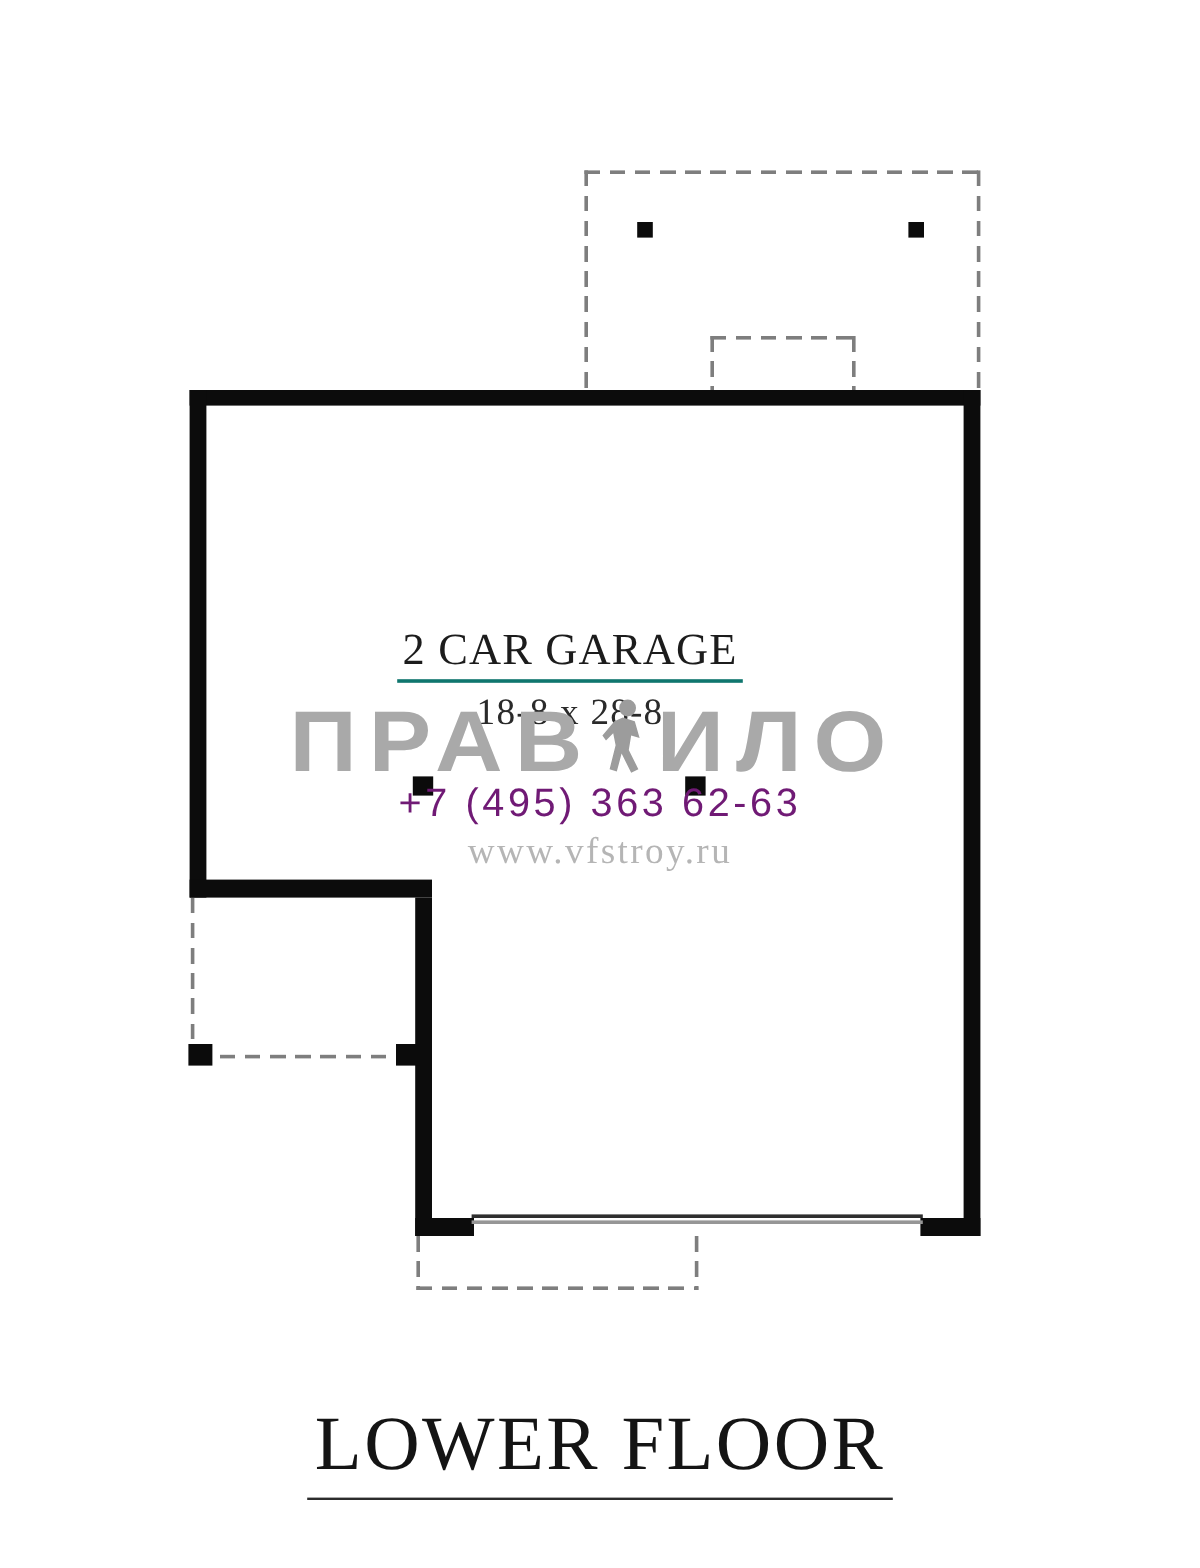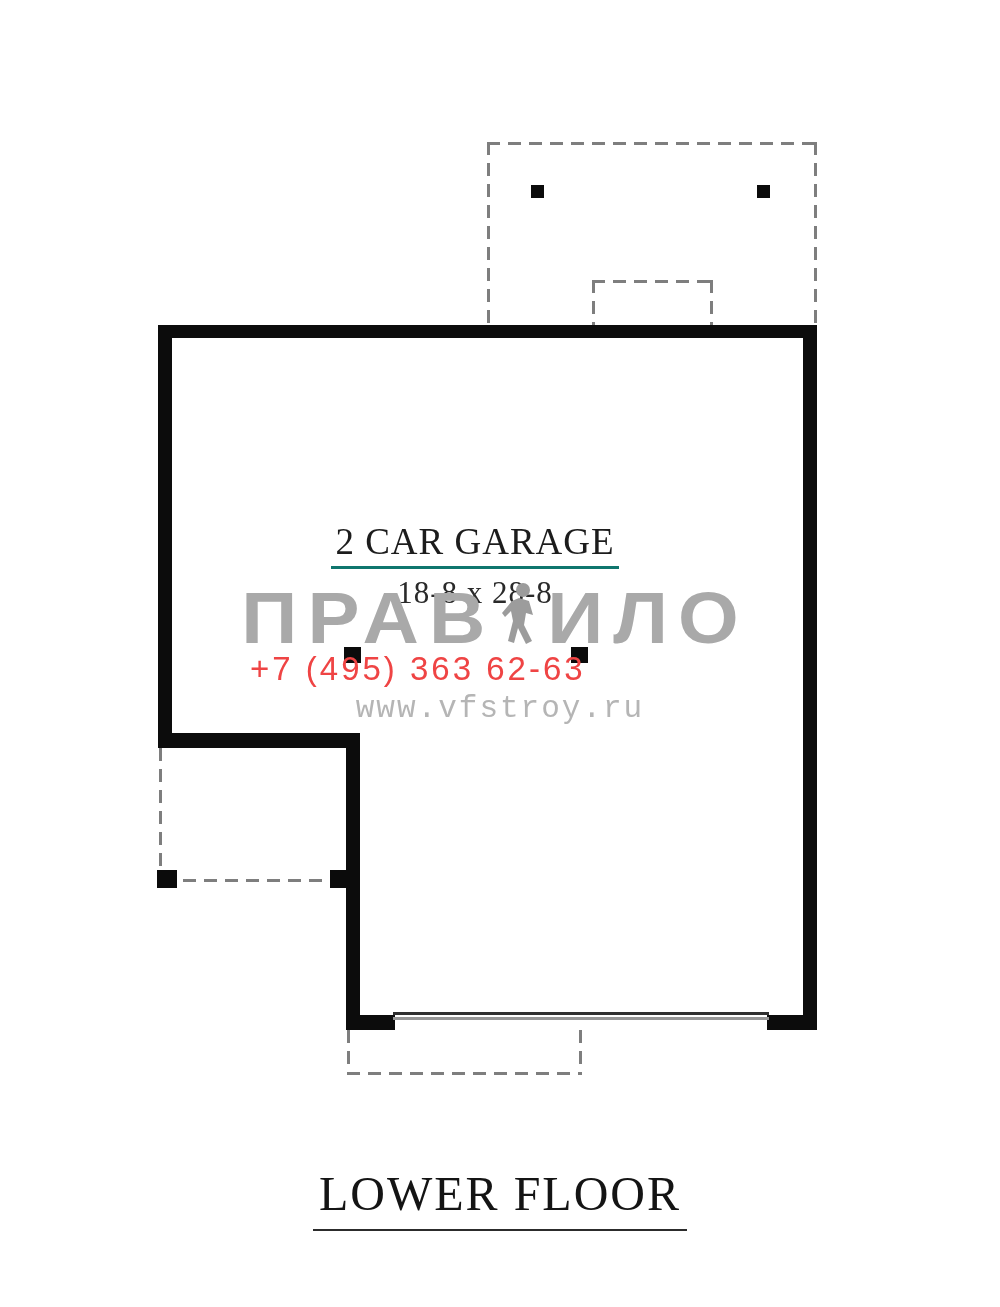--- a/index.html
+++ b/index.html
@@ -53,36 +53,36 @@
     font-family: "Liberation Sans", sans-serif;
   }
   .wm-word {
     font-size: 78px; font-weight: bold; line-height: 1;
     color: #a9a9a9; letter-spacing: 10px;
     transform: scaleY(0.92);
     white-space: nowrap;
   }
   .wm-phone {
     position: absolute; left: 250px; top: 650px; width: 500px;
-    text-align: left; font-family: "Liberation Sans", sans-serif;
-    font-size: 33px; color: #ef4444; letter-spacing: 3px; white-space: nowrap;
+    text-align: center; font-family: "Liberation Sans", sans-serif;
+    font-size: 33px; color: #701a75; letter-spacing: 3px; white-space: nowrap;
   }
   .wm-site {
     position: absolute; left: 250px; top: 691px; width: 500px;
-    text-align: center; font-family: Liberation Mono, monospace;
+    text-align: center; font-family: Liberation Serif, serif;
     font-size: 31px; color: #b5b5b5; letter-spacing: 2px; white-space: nowrap;
   }
 
   
   .floor-title-wrap {
     position: absolute; left: 0; top: 1166px; width: 1000px; text-align: center;
   }
   .floor-title {
     display: inline-block;
-    font-size: 48px; letter-spacing: 2px; color: #141414;
+    font-size: 64px; letter-spacing: 2px; color: #141414;
     border-bottom: 2px solid #2c2c2c; padding: 0 6px 8px 6px;
   }
 </style>
 </head>
 <body>
 
 <div class="canvas">
 
   <div class="dash-h" style="left:487px; top:142px; width:331px;"></div>
   <div class="dash-v" style="left:487px; top:142px; height:183px;"></div>

